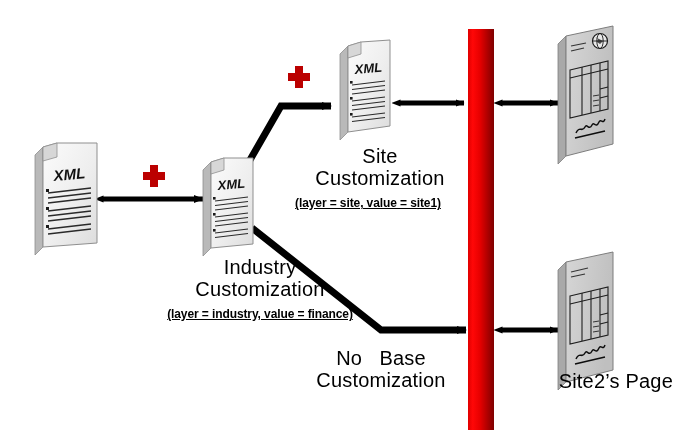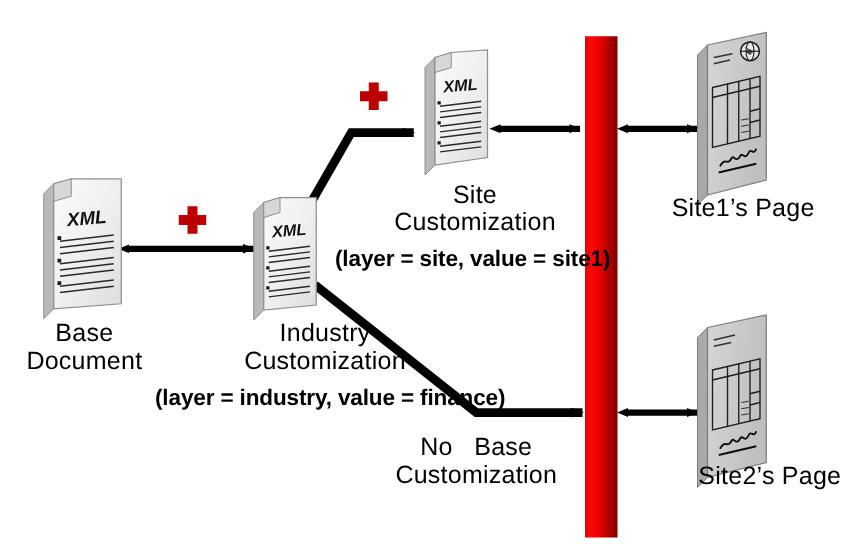--- a/index.html
+++ b/index.html
@@ -32,23 +32,24 @@
     line-height: 1.12;
     white-space: pre;
     font-family: "Liberation Sans", sans-serif;
   }
   .lbl-main {
     font-size: 20px;
     font-weight: 400;
     letter-spacing: 0.2px;
   }
   .lbl-sub {
-    font-size: 18px;
+    font-size: 12px;
     font-weight: bold;
     letter-spacing: -0.1px;
+    text-decoration: underline;
   }
 </style>
 </head>
 <body>
 
 <div id="canvas">
 
   <svg class="layer-svg" viewBox="0 0 673 435">
     <defs>
       <marker id="ah" markerWidth="10" markerHeight="10" refX="9" refY="4" orient="auto" markerUnits="userSpaceOnUse">
@@ -246,31 +247,28 @@
     <g>
       <rect x="143" y="172" width="22" height="8" fill="#bb0000"></rect>
       <rect x="150" y="165" width="8" height="22" fill="#bb0000"></rect>
     </g>
     <g>
       <rect x="288" y="73" width="22" height="8" fill="#bb0000"></rect>
       <rect x="295" y="66" width="8" height="22" fill="#bb0000"></rect>
     </g>
   </svg>
 
-  <div class="lbl lbl-main" style="left:0px; top:256px; width:135px;">Base
-Document</div>
 
   <div class="lbl lbl-main" style="left:140px; top:256px; width:240px;">Industry
 Customization</div>
   <div class="lbl lbl-sub" style="left:124px; top:308px; width:272px;">(layer = industry, value = finance)</div>
 
   <div class="lbl lbl-main" style="left:284px; top:145px; width:192px;">Site
 Customization</div>
   <div class="lbl lbl-sub" style="left:268px; top:197px; width:200px;">(layer = site, value = site1)</div>
 
   <div class="lbl lbl-main" style="left:288px; top:347px; width:186px;">No   Base
 Customization</div>
 
-  <div class="lbl lbl-main" style="left:516px; top:156px; width:157px;">Site1’s Page</div>
 
   <div class="lbl lbl-main" style="left:516px; top:370px; width:157px;text-align:right;">Site2’s Page</div>
 
 </div>
 
 </body></html>

